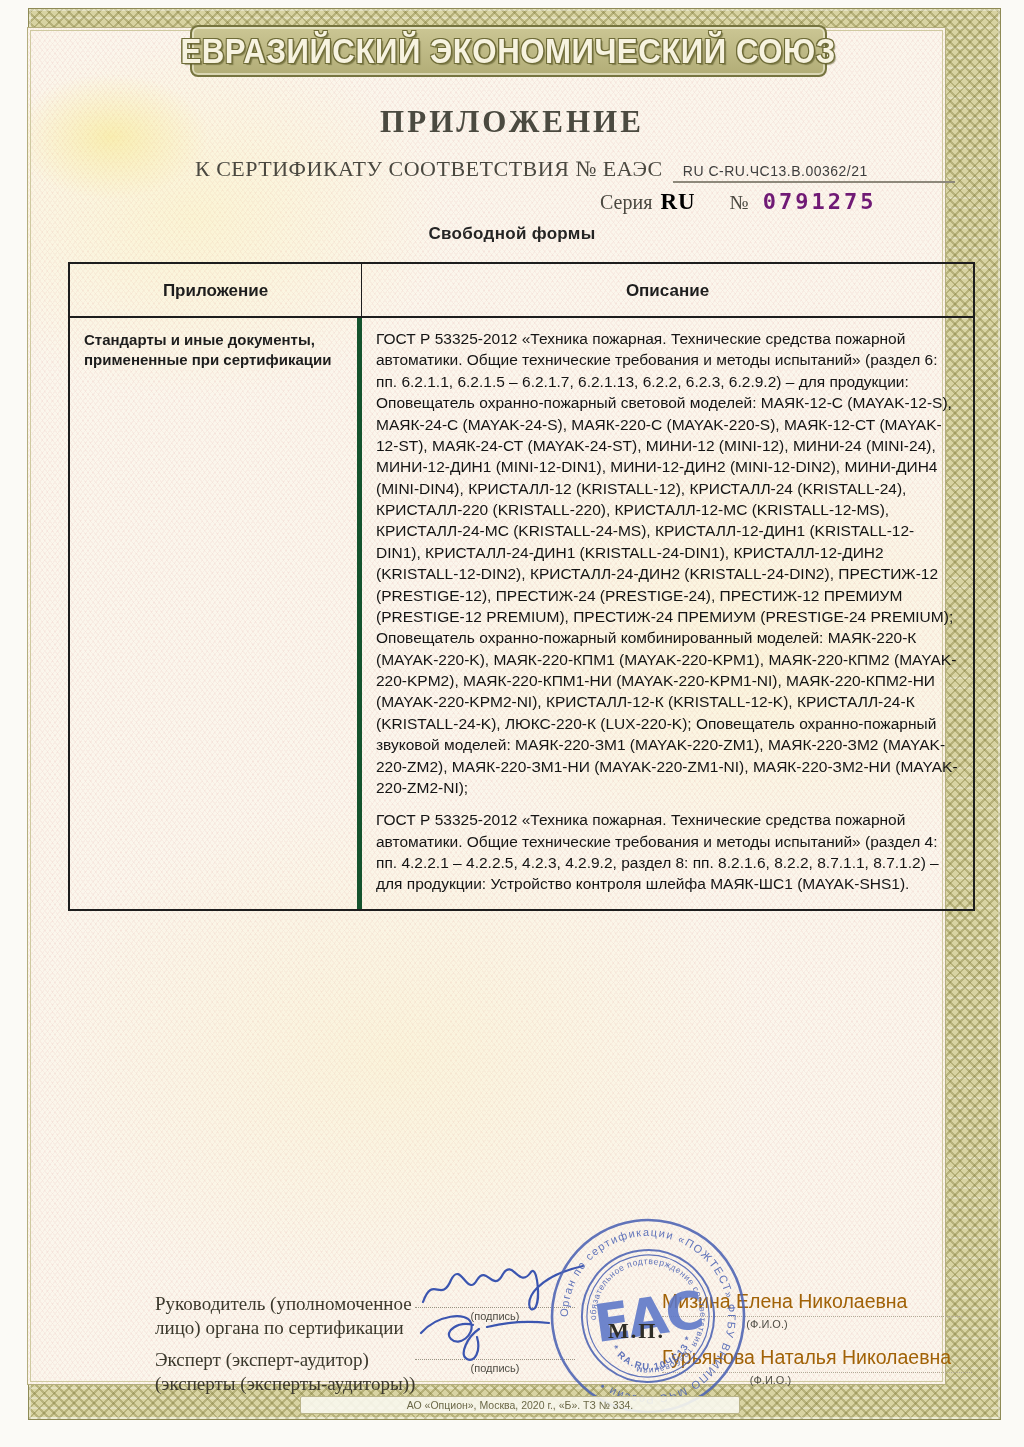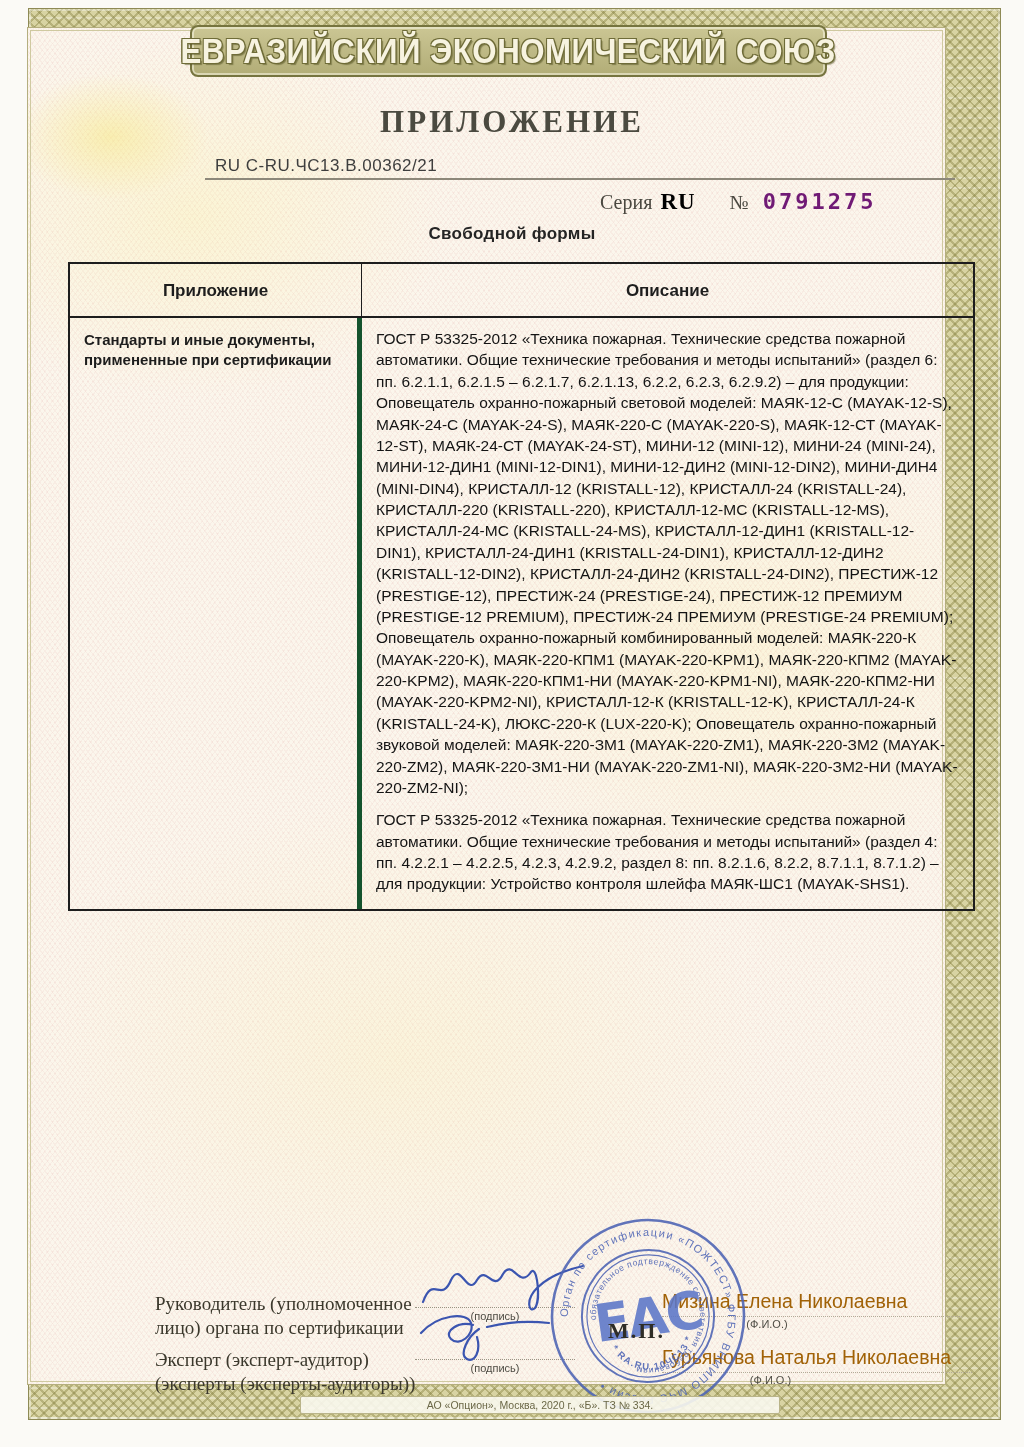--- a/index.html
+++ b/index.html
@@ -59,21 +59,21 @@
   }
   .cert-line {
     position:absolute; left:195px; top:156px; width:760px;
     display:flex; align-items:baseline;
     font-family:"Liberation Serif", serif; font-size:22px; color:#4a4840;
   }
   .cert-line .prefix { white-space:nowrap; letter-spacing:0.5px; }
   .cert-line .number {
     flex:1; margin-left:10px; padding:0 4px 2px 10px;
     border-bottom:2px solid #8d887a;
-    font-family:"Liberation Sans", sans-serif; font-size:17px; color:#3e3e3e;
+    font-family:"Liberation Sans", sans-serif; font-size:14px; color:#3e3e3e;
     letter-spacing:0.5px; white-space:nowrap;
   }
   .series-line {
     position:absolute; left:600px; top:189px;
     display:flex; align-items:baseline; gap:8px;
     font-family:"Liberation Serif", serif; font-size:20px; color:#4a4840;
   }
   .series-value { color:#000000; font-weight:bold; font-size:23px; letter-spacing:1px; }
   .blank-number {
     color:#701a75; font-family:"DejaVu Sans Mono", monospace;
@@ -126,41 +126,42 @@
   }
   .fio-caption { font-size:11px; color:#4f4d45; text-align:center; width:70%; padding-top:1px; }
   .mp-note {
     position:absolute; left:608px; top:1318px; z-index:6;
     font-family:"Liberation Serif", serif; font-weight:bold;
     font-size:22px; letter-spacing:2px; color:#2f2d26;
   }
   .stamp { position:absolute; left:548px; top:1216px; z-index:4; opacity:0.88; transform:rotate(-8deg); }
   
   .print-info {
-    position:absolute; left:300px; top:1396px; width:480px; text-align:center; z-index:6;
+    position:absolute; left:300px; top:1396px; width:440px; text-align:center; z-index:6;
     font-size:10.5px; color:#6b6847;
     background:rgba(250,248,238,0.9); border:1px solid #b9b489; border-radius:2px;
     padding:2px 6px;
   }
 </style>
 </head>
 <body>
 
 <div class="page">
 
   <div class="frame"></div>
   <div class="content"></div>
 
   <div class="banner">
     <span class="banner-text">ЕВРАЗИЙСКИЙ ЭКОНОМИЧЕСКИЙ СОЮЗ</span>
   </div>
 
   <div class="doc-title">ПРИЛОЖЕНИЕ</div>
 
   <div class="cert-line">
+    <span class="prefix">К СЕРТИФИКАТУ СООТВЕТСТВИЯ № ЕАЭС</span>
     <span class="number">RU C-RU.ЧС13.В.00362/21</span>
   </div>
 
   <div class="series-line">
     <span>Серия</span>
     <span class="series-value">RU</span>
     <span class="num-sign">№</span>
     <span class="blank-number">0791275</span>
   </div>
 

